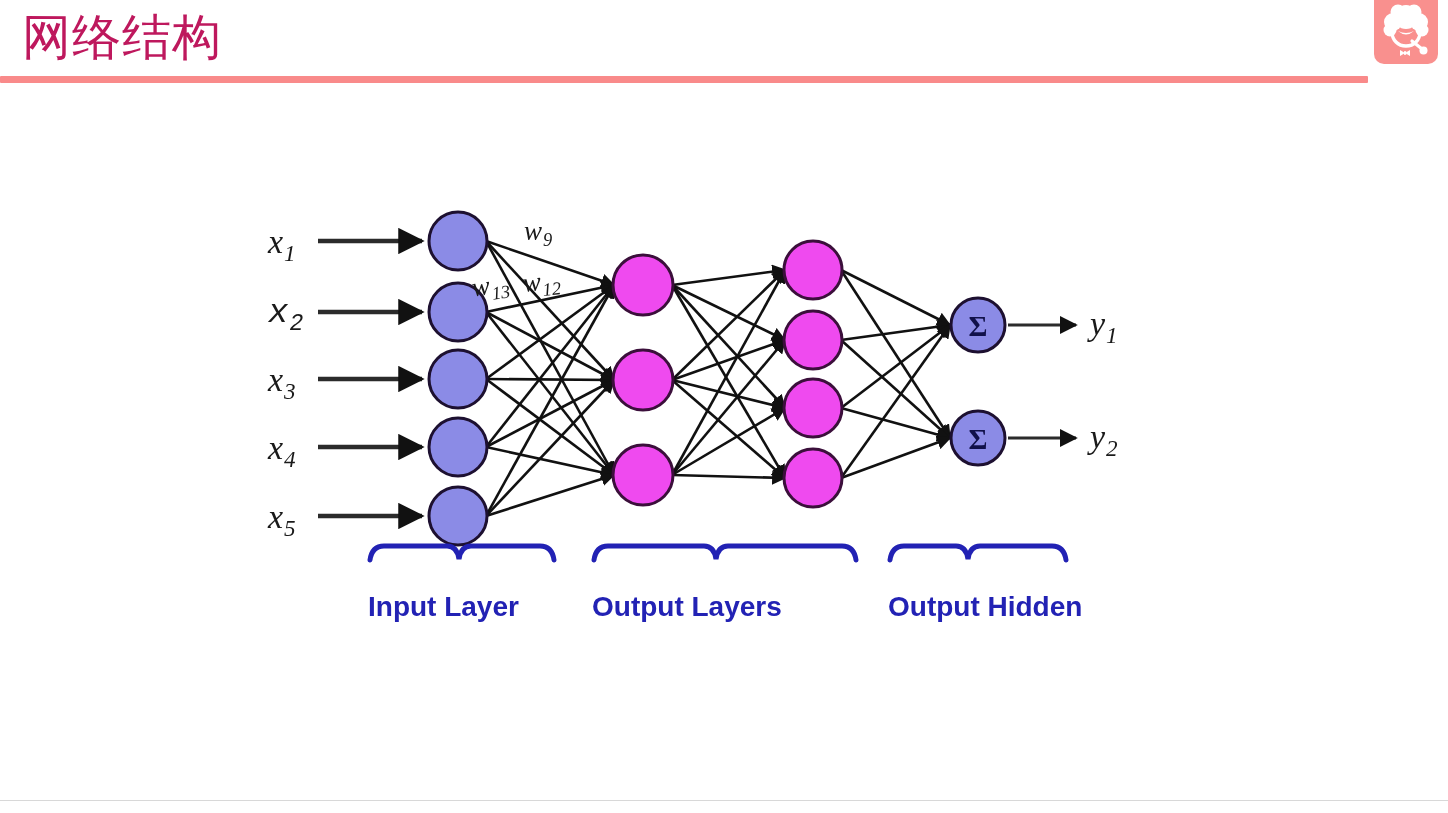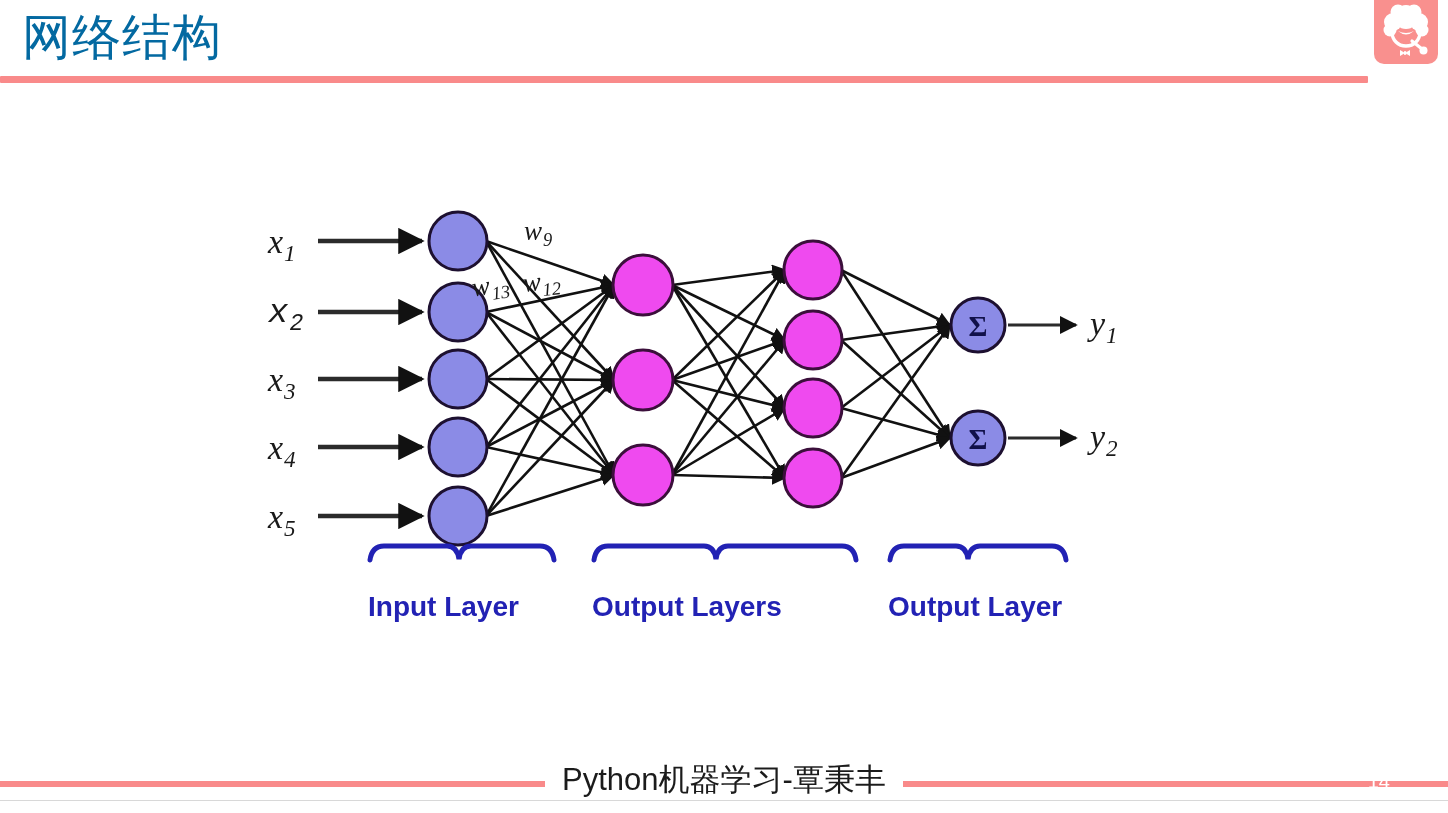--- a/index.html
+++ b/index.html
@@ -33,21 +33,21 @@
   }
 
   
   #slide-title {
     position: absolute;
     left: 22px;
     top: 6px;
     font-family: "Liberation Sans", sans-serif;
     font-size: 49px;
     line-height: 62px;
-    color: #0369a1;
+    color: #be185d;
     letter-spacing: 1px;
     white-space: nowrap;
   }
   #header-rule {
     position: absolute;
     left: 0px;
     top: 76px;
     width: 1368px;
     height: 7px;
     background: #f98a8a;
@@ -317,25 +317,19 @@
 
     <div class="math-label var-y" style="left:1090px; top:207px;">
       <span>y</span><span class="sub">1</span>
     </div>
     <div class="math-label var-y" style="left:1090px; top:320px;">
       <span>y</span><span class="sub">2</span>
     </div>
 
     <div class="layer-caption" style="left:368px; top:493px; width:190px;">Input Layer</div>
     <div class="layer-caption" style="left:592px; top:493px; width:268px;">Output Layers</div>
-    <div class="layer-caption" style="left:888px; top:493px; width:190px;">Output Layer</div>
+    <div class="layer-caption" style="left:888px; top:493px; width:190px;">Output Hidden</div>
   </div>
 
-  <div id="footer">
-    <div class="footer-rule" id="footer-rule-left"></div>
-    <div id="footer-text">Python机器学习-覃秉丰</div>
-    <div class="footer-rule" id="footer-rule-right"></div>
-    <div id="page-number">14</div>
-  </div>
 
 </div>
 
 <div id="bottom-strip"></div>
 
 </body></html>

